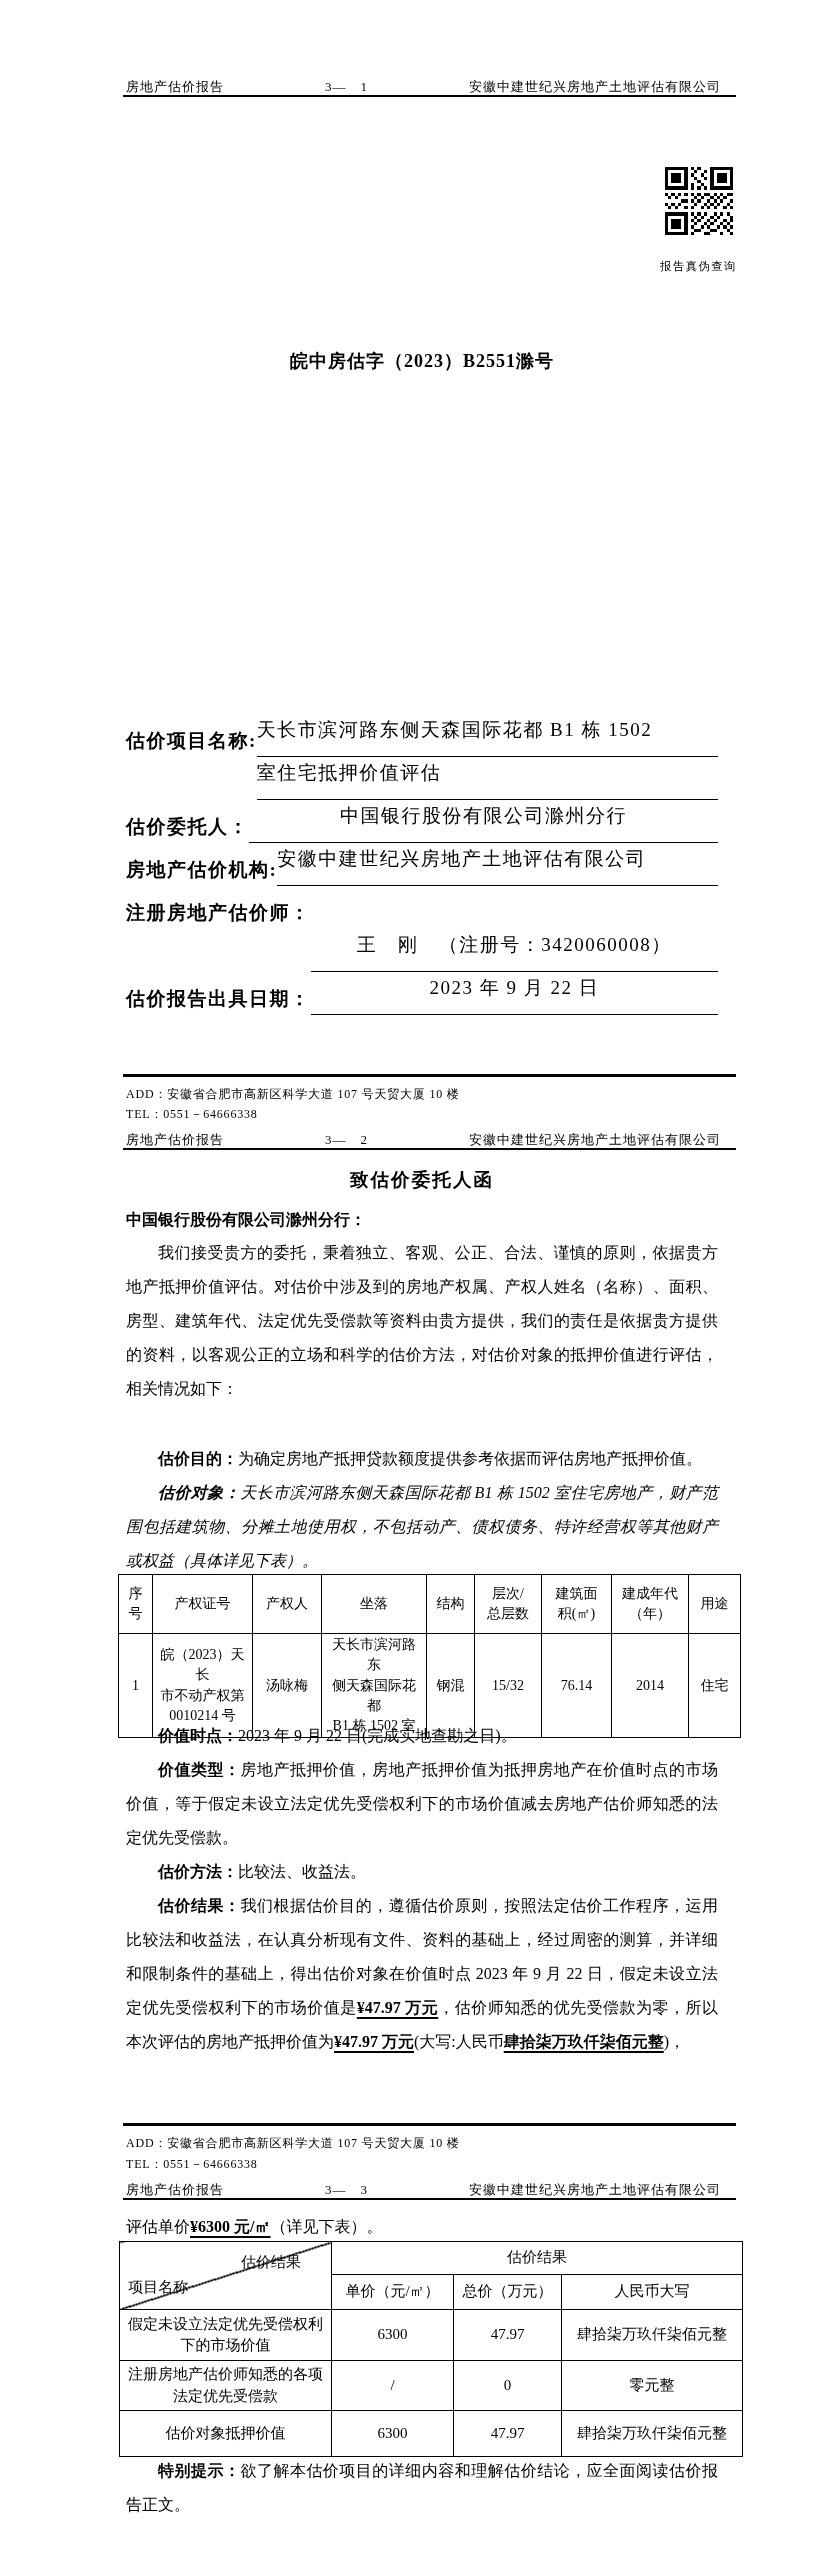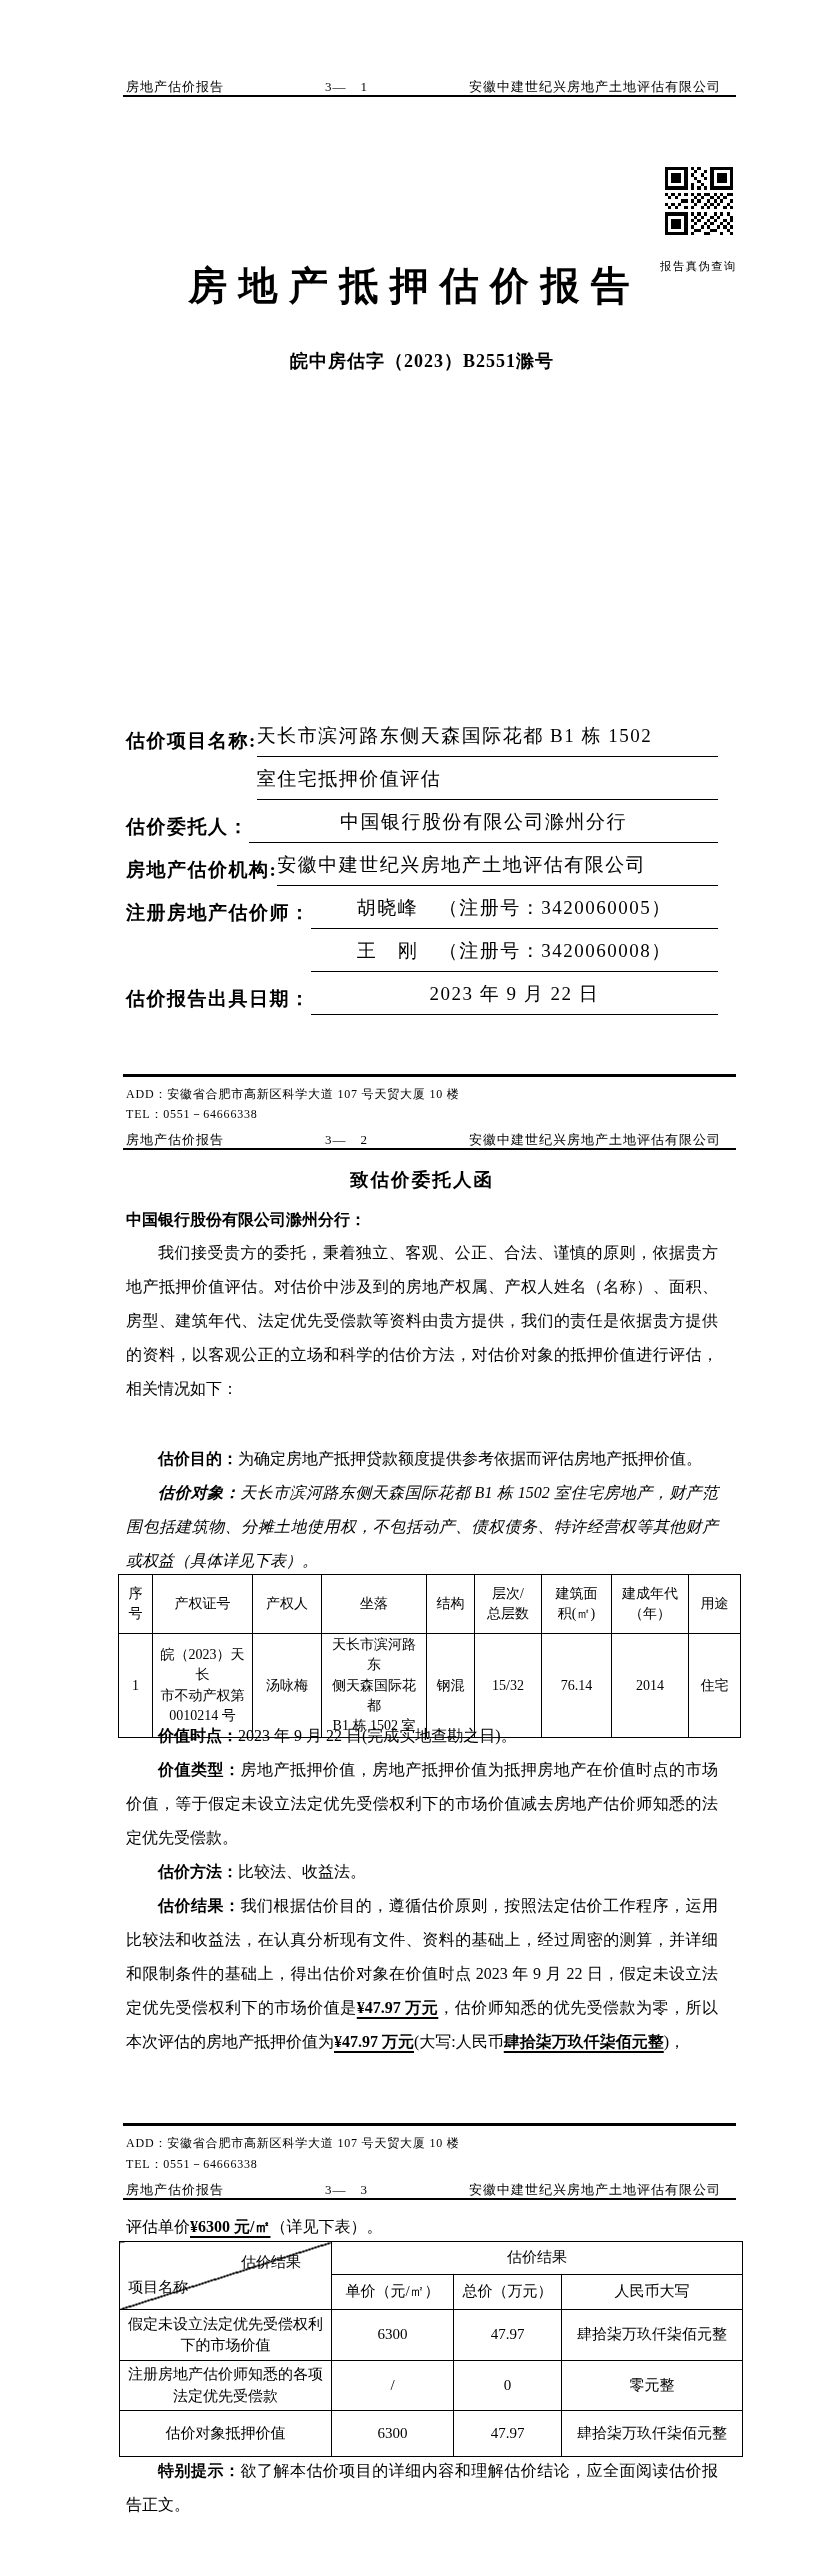--- a/index.html
+++ b/index.html
@@ -15,21 +15,21 @@
   .qr-wrap{position:absolute;left:654px;top:167px;width:89px;text-align:center;}
   .qr-caption{font-size:11.3px;letter-spacing:1.5px;margin-top:22px;}
   .cover-title{position:absolute;left:100px;top:260px;width:618px;text-align:center;
                font-size:39px;font-weight:700;letter-spacing:11.3px;text-indent:11.3px;line-height:52px;white-space:nowrap;}
   .cover-docno{position:absolute;left:126px;top:348px;width:592px;text-align:center;
                font-size:18px;font-weight:700;letter-spacing:1px;line-height:26px;}
   .fields{position:absolute;left:126px;top:714px;width:592px;font-size:19px;letter-spacing:1.5px;}
   .frow{height:43px;display:flex;align-items:flex-end;}
   .flabel{font-weight:700;white-space:nowrap;padding-bottom:3.1px;}
   .flabel.ghost{visibility:hidden;}
-  .fval{flex:1;border-bottom:1.5px solid #000;padding-bottom:7px;white-space:nowrap;margin-top:48px;}
+  .fval{flex:1;border-bottom:1.5px solid #000;padding-bottom:13px;white-space:nowrap;margin-top:48px;}
   .fval.center{text-align:center;}
   
   .para{position:absolute;left:126px;width:592px;font-size:16px;line-height:34px;}
   .jl{text-align:justify;text-align-last:justify;}
   .ind{text-indent:32px;}
   .bold{font-weight:700;}
   .ul{text-decoration:underline;text-decoration-thickness:1.3px;text-underline-offset:4.1px;}
   .bul{font-weight:700;text-decoration:underline;text-decoration-thickness:1.5px;text-underline-offset:4.1px;}
   .letter-title{position:absolute;left:126px;top:1167px;width:592px;text-align:center;
                 font-size:18.5px;font-weight:700;letter-spacing:2.1px;}
@@ -76,21 +76,20 @@
       <g fill="#000">
         <rect x="2" y="2" width="3" height="3"></rect>
           <rect x="16" y="2" width="3" height="3"></rect>
           <rect x="2" y="16" width="3" height="3"></rect>
         <path d="M8 0h1v1H8zM10 0h1v1h-1zM9 1h1v1H9zM12 1h1v1h-1zM8 2h1v1H8zM11 2h1v1h-1zM9 3h1v1H9zM12 3h1v1h-1zM10 4h1v1h-1zM8 5h1v1H8zM11 5h1v1h-1zM8 6h1v1H8zM10 6h1v1h-1zM12 6h1v1h-1zM6 8h1v1H6zM6 10h1v1H6zM6 12h1v1H6zM0 8h1v1H0zM2 8h1v1H2zM4 8h1v1H4zM1 9h1v1H1zM3 9h1v1H3zM5 10h1v1H5zM0 11h1v1H0zM2 11h1v1H2zM4 11h1v1H4zM1 12h1v1H1zM3 12h1v1H3zM8 8h1v1H8zM10 8h1v1h-1zM12 8h1v1h-1zM13 8h1v1h-1zM15 8h1v1h-1zM17 8h1v1h-1zM19 8h1v1h-1zM20 8h1v1h-1zM9 9h1v1H9zM11 9h1v1h-1zM14 9h1v1h-1zM16 9h1v1h-1zM18 9h1v1h-1zM8 10h1v1H8zM10 10h1v1h-1zM13 10h1v1h-1zM15 10h1v1h-1zM17 10h1v1h-1zM20 10h1v1h-1zM9 11h1v1H9zM12 11h1v1h-1zM14 11h1v1h-1zM16 11h1v1h-1zM19 11h1v1h-1zM8 12h1v1H8zM11 12h1v1h-1zM13 12h1v1h-1zM15 12h1v1h-1zM18 12h1v1h-1zM20 12h1v1h-1zM8 14h1v1H8zM10 14h1v1h-1zM12 14h1v1h-1zM15 14h1v1h-1zM17 14h1v1h-1zM19 14h1v1h-1zM9 15h1v1H9zM11 15h1v1h-1zM14 15h1v1h-1zM16 15h1v1h-1zM20 15h1v1h-1zM8 16h1v1H8zM10 16h1v1h-1zM13 16h1v1h-1zM15 16h1v1h-1zM18 16h1v1h-1zM20 16h1v1h-1zM9 17h1v1H9zM12 17h1v1h-1zM14 17h1v1h-1zM17 17h1v1h-1zM19 17h1v1h-1zM8 18h1v1H8zM11 18h1v1h-1zM13 18h1v1h-1zM16 18h1v1h-1zM18 18h1v1h-1zM20 18h1v1h-1zM9 19h1v1H9zM10 19h1v1h-1zM14 19h1v1h-1zM15 19h1v1h-1zM19 19h1v1h-1zM8 20h1v1H8zM12 20h1v1h-1zM13 20h1v1h-1zM17 20h1v1h-1zM20 20h1v1h-1z"></path>
       </g>
     </svg>
     <div class="qr-caption">报告真伪查询</div>
   </div>
 
-  <div class="cover-title">房地产抵押估价报告</div>
   <div class="cover-docno">皖中房估字（2023）B2551滁号</div>
 
   <div class="fields">
     <div class="frow">
       <span class="flabel">估价项目名称:</span>
       <span class="fval">天长市滨河路东侧天森国际花都 B1 栋 1502</span>
     </div>
     <div class="frow">
       <span class="flabel ghost">估价项目名称:</span>
       <span class="fval">室住宅抵押价值评估</span>
@@ -98,21 +97,20 @@
     <div class="frow">
       <span class="flabel">估价委托人：</span>
       <span class="fval center">中国银行股份有限公司滁州分行</span>
     </div>
     <div class="frow">
       <span class="flabel">房地产估价机构:</span>
       <span class="fval">安徽中建世纪兴房地产土地评估有限公司</span>
     </div>
     <div class="frow">
       <span class="flabel">注册房地产估价师：</span>
-      <span class="fval center">胡晓峰　（注册号：3420060005）</span>
     </div>
     <div class="frow">
       <span class="flabel ghost">注册房地产估价师：</span>
       <span class="fval center">王　刚　（注册号：3420060008）</span>
     </div>
     <div class="frow">
       <span class="flabel">估价报告出具日期：</span>
       <span class="fval center">2023 年 9 月 22 日</span>
     </div>
   </div>

